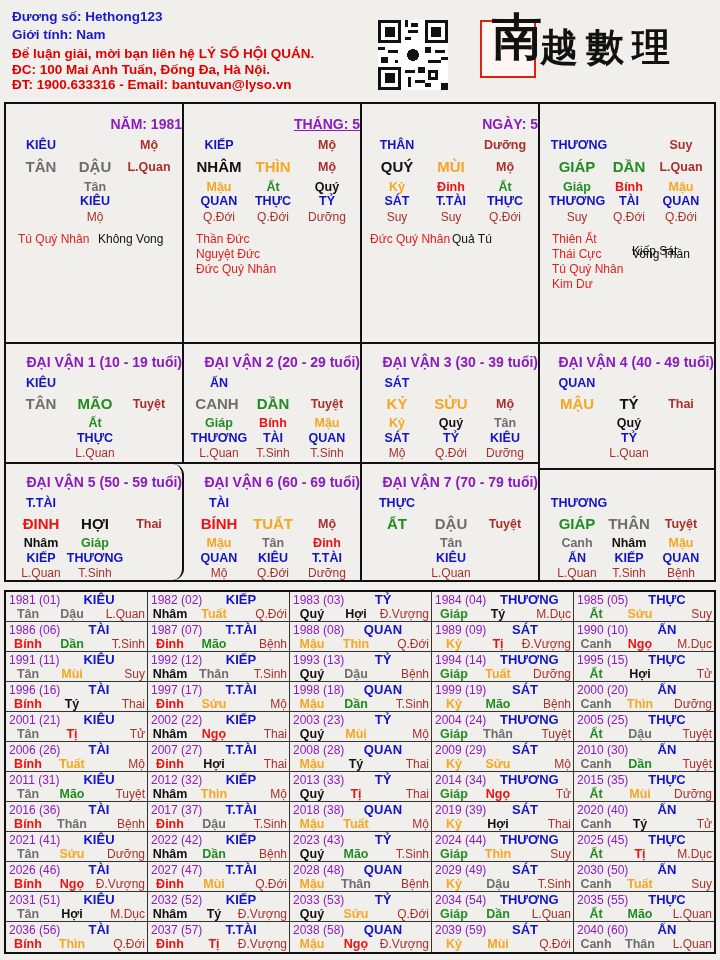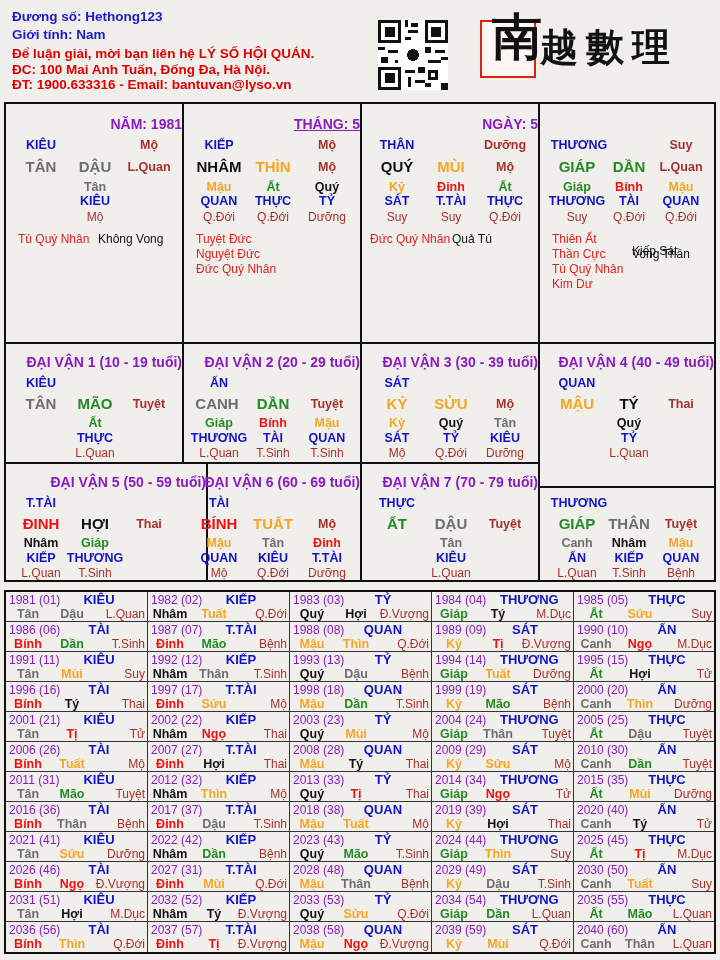--- a/index.html
+++ b/index.html
@@ -129,21 +129,21 @@
     <div class="t sm c-brown" style="left:114px;top:56px;">Mộ</div>
     <div class="t sm c-orange" style="left:6px;top:76px;">Mậu</div>
     <div class="t sm c-green" style="left:60px;top:76px;">Ất</div>
     <div class="t sm c-black" style="left:114px;top:76px;">Quý</div>
     <div class="t sm c-blue" style="left:6px;top:90px;">QUAN</div>
     <div class="t sm c-blue" style="left:60px;top:90px;">THỰC</div>
     <div class="t sm c-blue" style="left:114px;top:90px;">TỶ</div>
     <div class="t n c-brown" style="left:6px;top:106px;">Q.Đới</div>
     <div class="t n c-brown" style="left:60px;top:106px;">Q.Đới</div>
     <div class="t n c-brown" style="left:114px;top:106px;">Dưỡng</div>
-    <div class="star c-starred" style="left:12px;top:128px;">Tuyệt Đức</div>
+    <div class="star c-starred" style="left:12px;top:128px;">Thần Đức</div>
     <div class="star c-starred" style="left:12px;top:143px;">Nguyệt Đức</div>
     <div class="star c-starred" style="left:12px;top:158px;">Đức Quý Nhân</div>
   </div>
 
   <div class="cell" style="left:356px;top:0;width:178px;height:240px;">
     <div class="ctitle" style="top:12px;">NGÀY: 5</div>
     <div class="t sm c-blue" style="left:6px;top:34px;">THÂN</div>
     <div class="t sm c-brown" style="left:114px;top:34px;">Dưỡng</div>
     <div class="t lg c-black" style="left:6px;top:54px;">QUÝ</div>
     <div class="t lg c-orange" style="left:60px;top:54px;">MÙI</div>
@@ -170,21 +170,21 @@
     <div class="t sm c-green" style="left:8px;top:76px;">Giáp</div>
     <div class="t sm c-red" style="left:60px;top:76px;">Bính</div>
     <div class="t sm c-orange" style="left:112px;top:76px;">Mậu</div>
     <div class="t sm c-blue" style="left:8px;top:90px;">THƯƠNG</div>
     <div class="t sm c-blue" style="left:60px;top:90px;">TÀI</div>
     <div class="t sm c-blue" style="left:112px;top:90px;">QUAN</div>
     <div class="t n c-brown" style="left:8px;top:106px;">Suy</div>
     <div class="t n c-brown" style="left:60px;top:106px;">Q.Đới</div>
     <div class="t n c-brown" style="left:112px;top:106px;">Q.Đới</div>
     <div class="star c-starred" style="left:12px;top:128px;">Thiên Ất</div>
-    <div class="star c-starred" style="left:12px;top:143px;">Thần Cực</div>
+    <div class="star c-starred" style="left:12px;top:143px;">Thái Cực</div>
     <div class="star c-starred" style="left:12px;top:158px;">Tú Quý Nhân</div>
     <div class="star c-starred" style="left:12px;top:173px;">Kim Dư</div>
     <div class="star c-black" style="left:92px;top:140px;">Kiếp Sát</div>
     <div class="star c-black" style="left:92px;top:143px;">Vong Thần</div>
   </div>
 
   <div class="cell" style="left:0;top:240px;width:178px;height:120px;">
     <div class="ctitle" style="top:10px;">ĐẠI VẬN 1 (10 - 19 tuổi)</div>
     <div class="t sm c-blue" style="left:6px;top:32px;">KIÊU</div>
     <div class="t lg c-gray" style="left:6px;top:51px;">TÂN</div>
@@ -222,32 +222,32 @@
     <div class="t sm c-black" style="left:60px;top:72px;">Quý</div>
     <div class="t sm c-gray" style="left:114px;top:72px;">Tân</div>
     <div class="t sm c-blue" style="left:6px;top:87px;">SÁT</div>
     <div class="t sm c-blue" style="left:60px;top:87px;">TỶ</div>
     <div class="t sm c-blue" style="left:114px;top:87px;">KIÊU</div>
     <div class="t n c-brown" style="left:6px;top:102px;">Mộ</div>
     <div class="t n c-brown" style="left:60px;top:102px;">Q.Đới</div>
     <div class="t n c-brown" style="left:114px;top:102px;">Dưỡng</div>
   </div>
 
-  <div class="cell lastcol" style="left:534px;top:240px;width:174px;height:144px;">
+  <div class="cell lastcol" style="left:534px;top:240px;width:174px;height:126px;">
     <div class="ctitle" style="top:10px;">ĐẠI VẬN 4 (40 - 49 tuổi)</div>
     <div class="t sm c-blue" style="left:8px;top:32px;">QUAN</div>
     <div class="t lg c-orange" style="left:8px;top:51px;">MẬU</div>
     <div class="t lg c-black" style="left:60px;top:51px;">TÝ</div>
     <div class="t sm c-brown" style="left:112px;top:53px;">Thai</div>
     <div class="t sm c-black" style="left:60px;top:72px;">Quý</div>
     <div class="t sm c-blue" style="left:60px;top:87px;">TỶ</div>
     <div class="t n c-brown" style="left:60px;top:102px;">L.Quan</div>
   </div>
 
-  <div class="cell lastrow" style="left:0;top:360px;width:202px;height:116px;">
+  <div class="cell lastrow" style="left:0;top:360px;width:178px;height:116px;border-radius:11px;">
     <div class="ctitle" style="top:10px;">ĐẠI VẬN 5 (50 - 59 tuổi)</div>
     <div class="t sm c-blue" style="left:6px;top:32px;">T.TÀI</div>
     <div class="t lg c-red" style="left:6px;top:51px;">ĐINH</div>
     <div class="t lg c-black" style="left:60px;top:51px;">HỢI</div>
     <div class="t sm c-brown" style="left:114px;top:53px;">Thai</div>
     <div class="t sm c-black" style="left:6px;top:72px;">Nhâm</div>
     <div class="t sm c-green" style="left:60px;top:72px;">Giáp</div>
     <div class="t sm c-blue" style="left:6px;top:87px;">KIẾP</div>
     <div class="t sm c-blue" style="left:60px;top:87px;">THƯƠNG</div>
     <div class="t n c-brown" style="left:6px;top:102px;">L.Quan</div>
@@ -635,21 +635,21 @@
     </div>
     <div class="yrow">
       <div class="ycell">
         <span class="yr">2026 (46)</span>
         <span class="god">TÀI</span>
         <span class="st c-red">Bính</span>
         <span class="br c-red">Ngọ</span>
         <span class="ph">Đ.Vượng</span>
       </div>
       <div class="ycell">
-        <span class="yr">2027 (31)</span>
+        <span class="yr">2027 (47)</span>
         <span class="god">T.TÀI</span>
         <span class="st c-red">Đinh</span>
         <span class="br c-orange">Mùi</span>
         <span class="ph">Q.Đới</span>
       </div>
       <div class="ycell">
         <span class="yr">2028 (48)</span>
         <span class="god">QUAN</span>
         <span class="st c-orange">Mậu</span>
         <span class="br c-gray">Thân</span>

